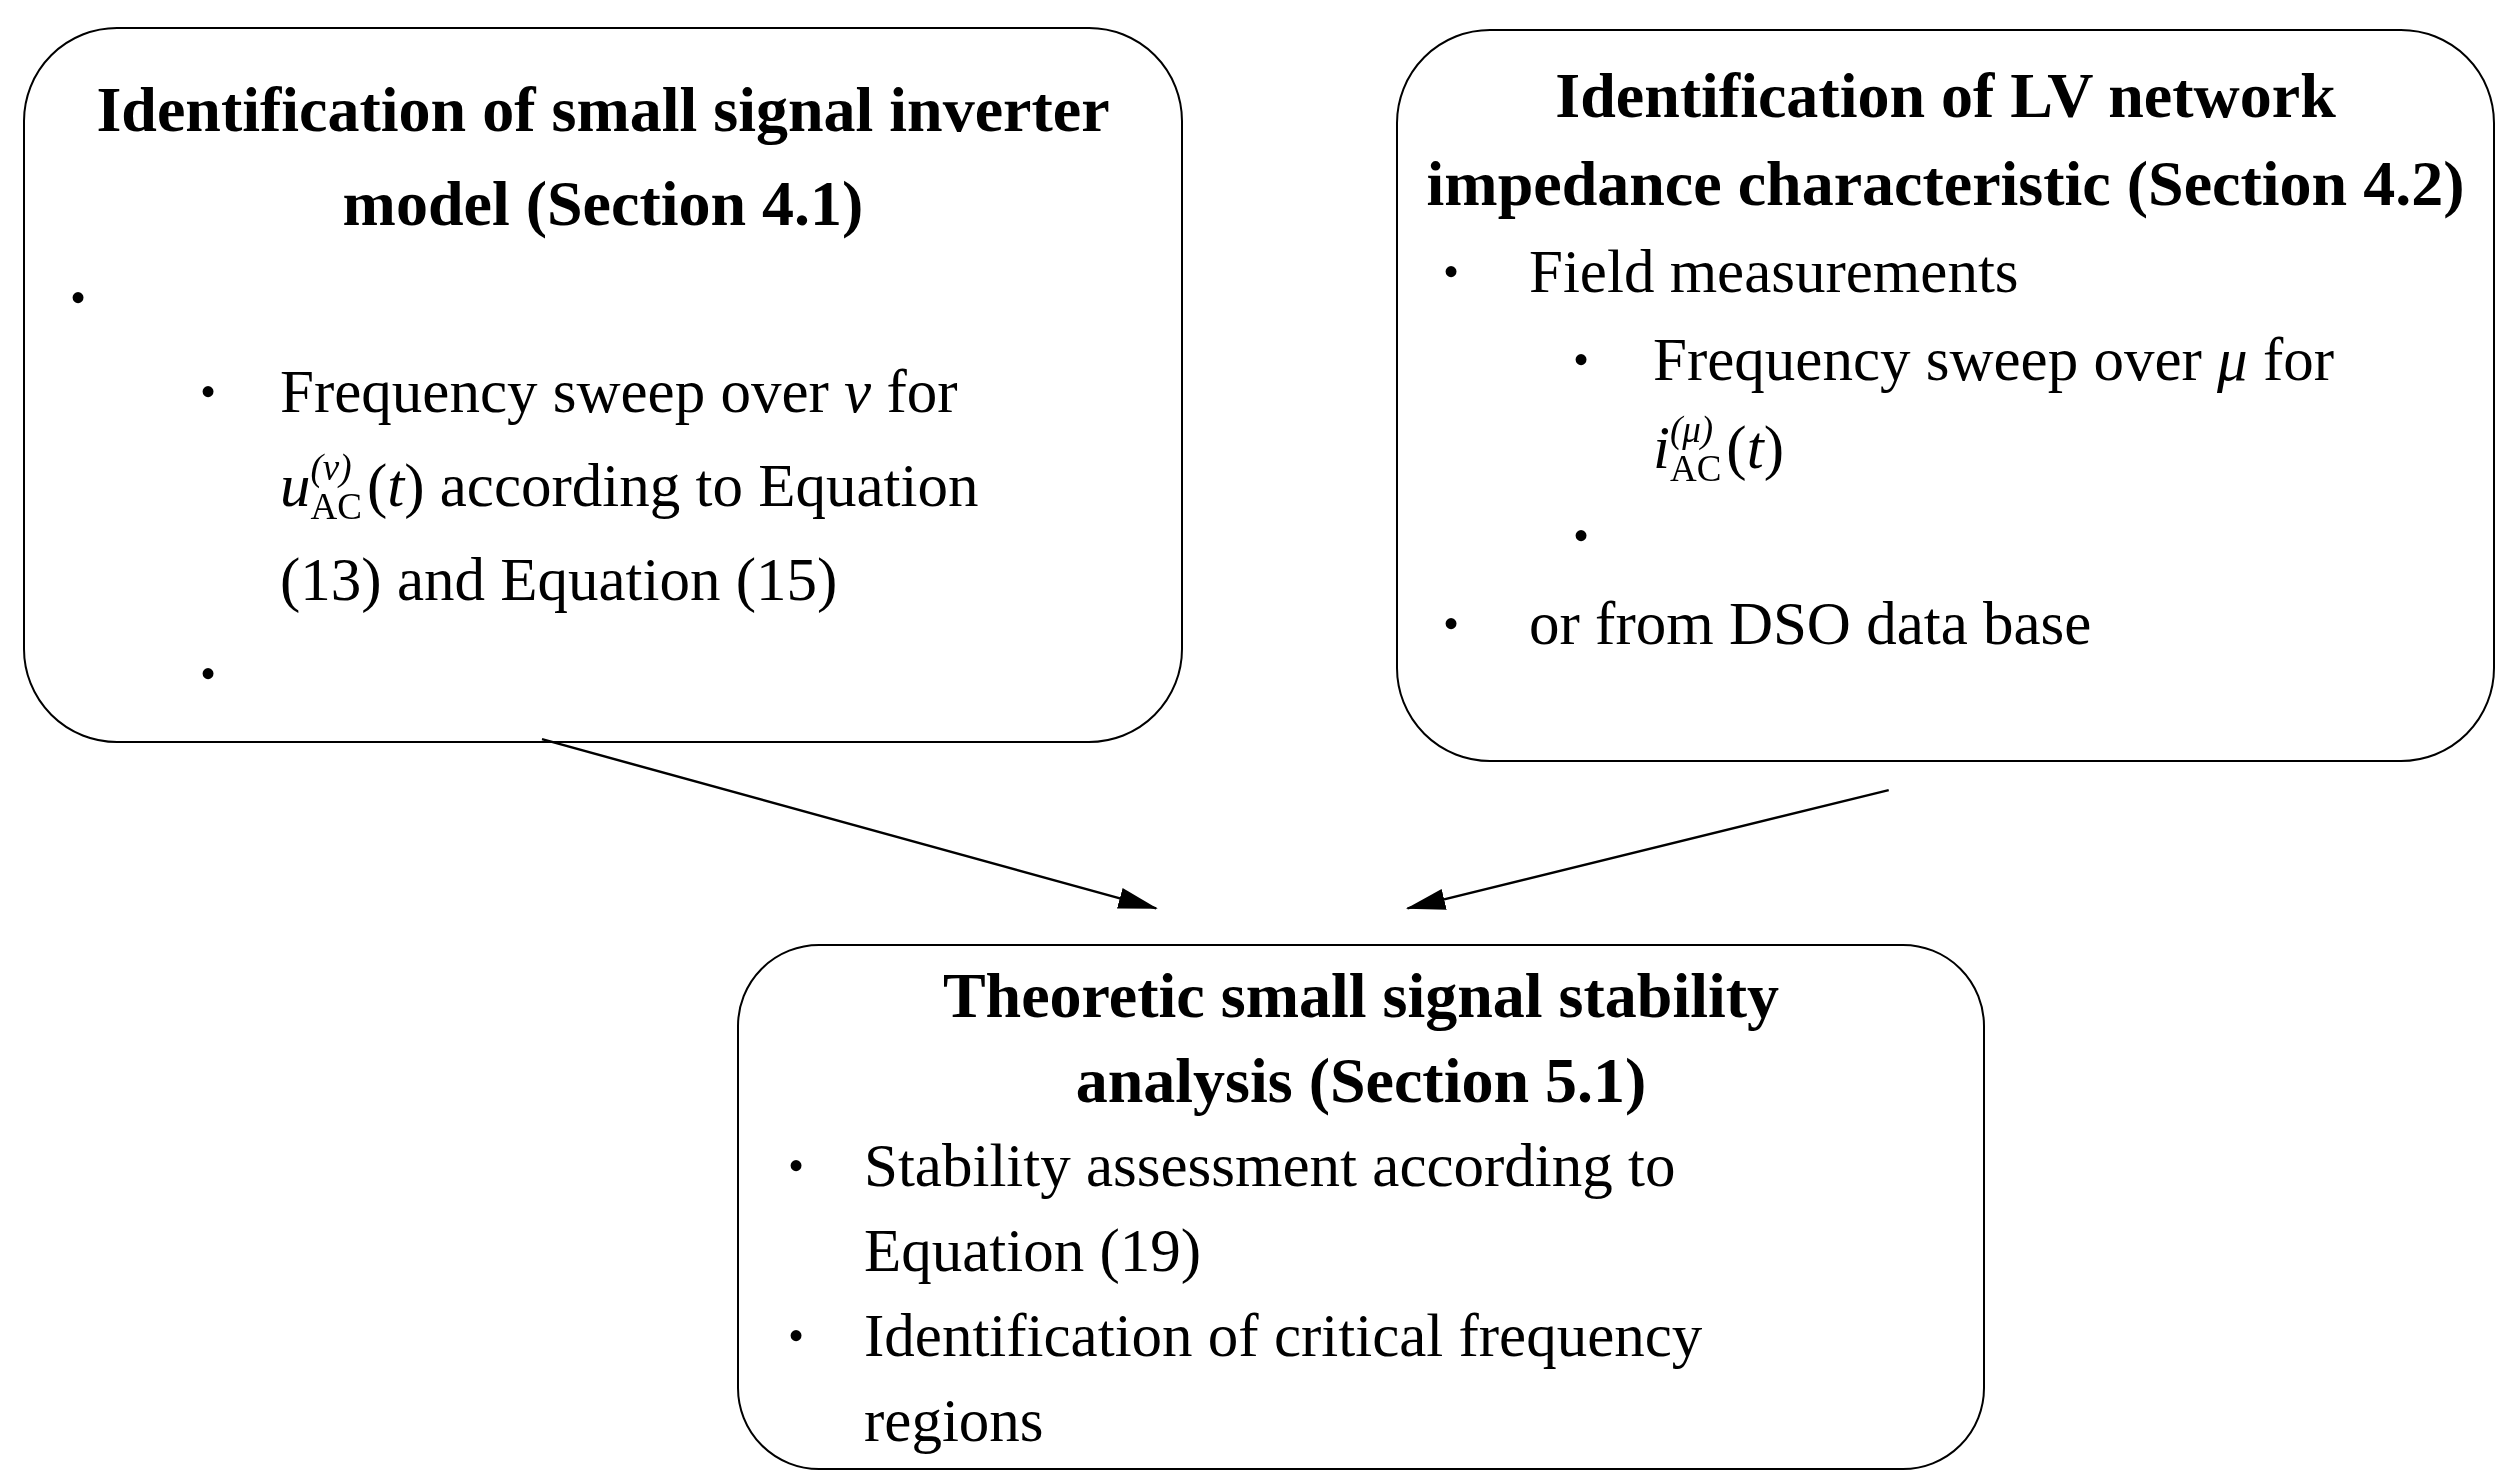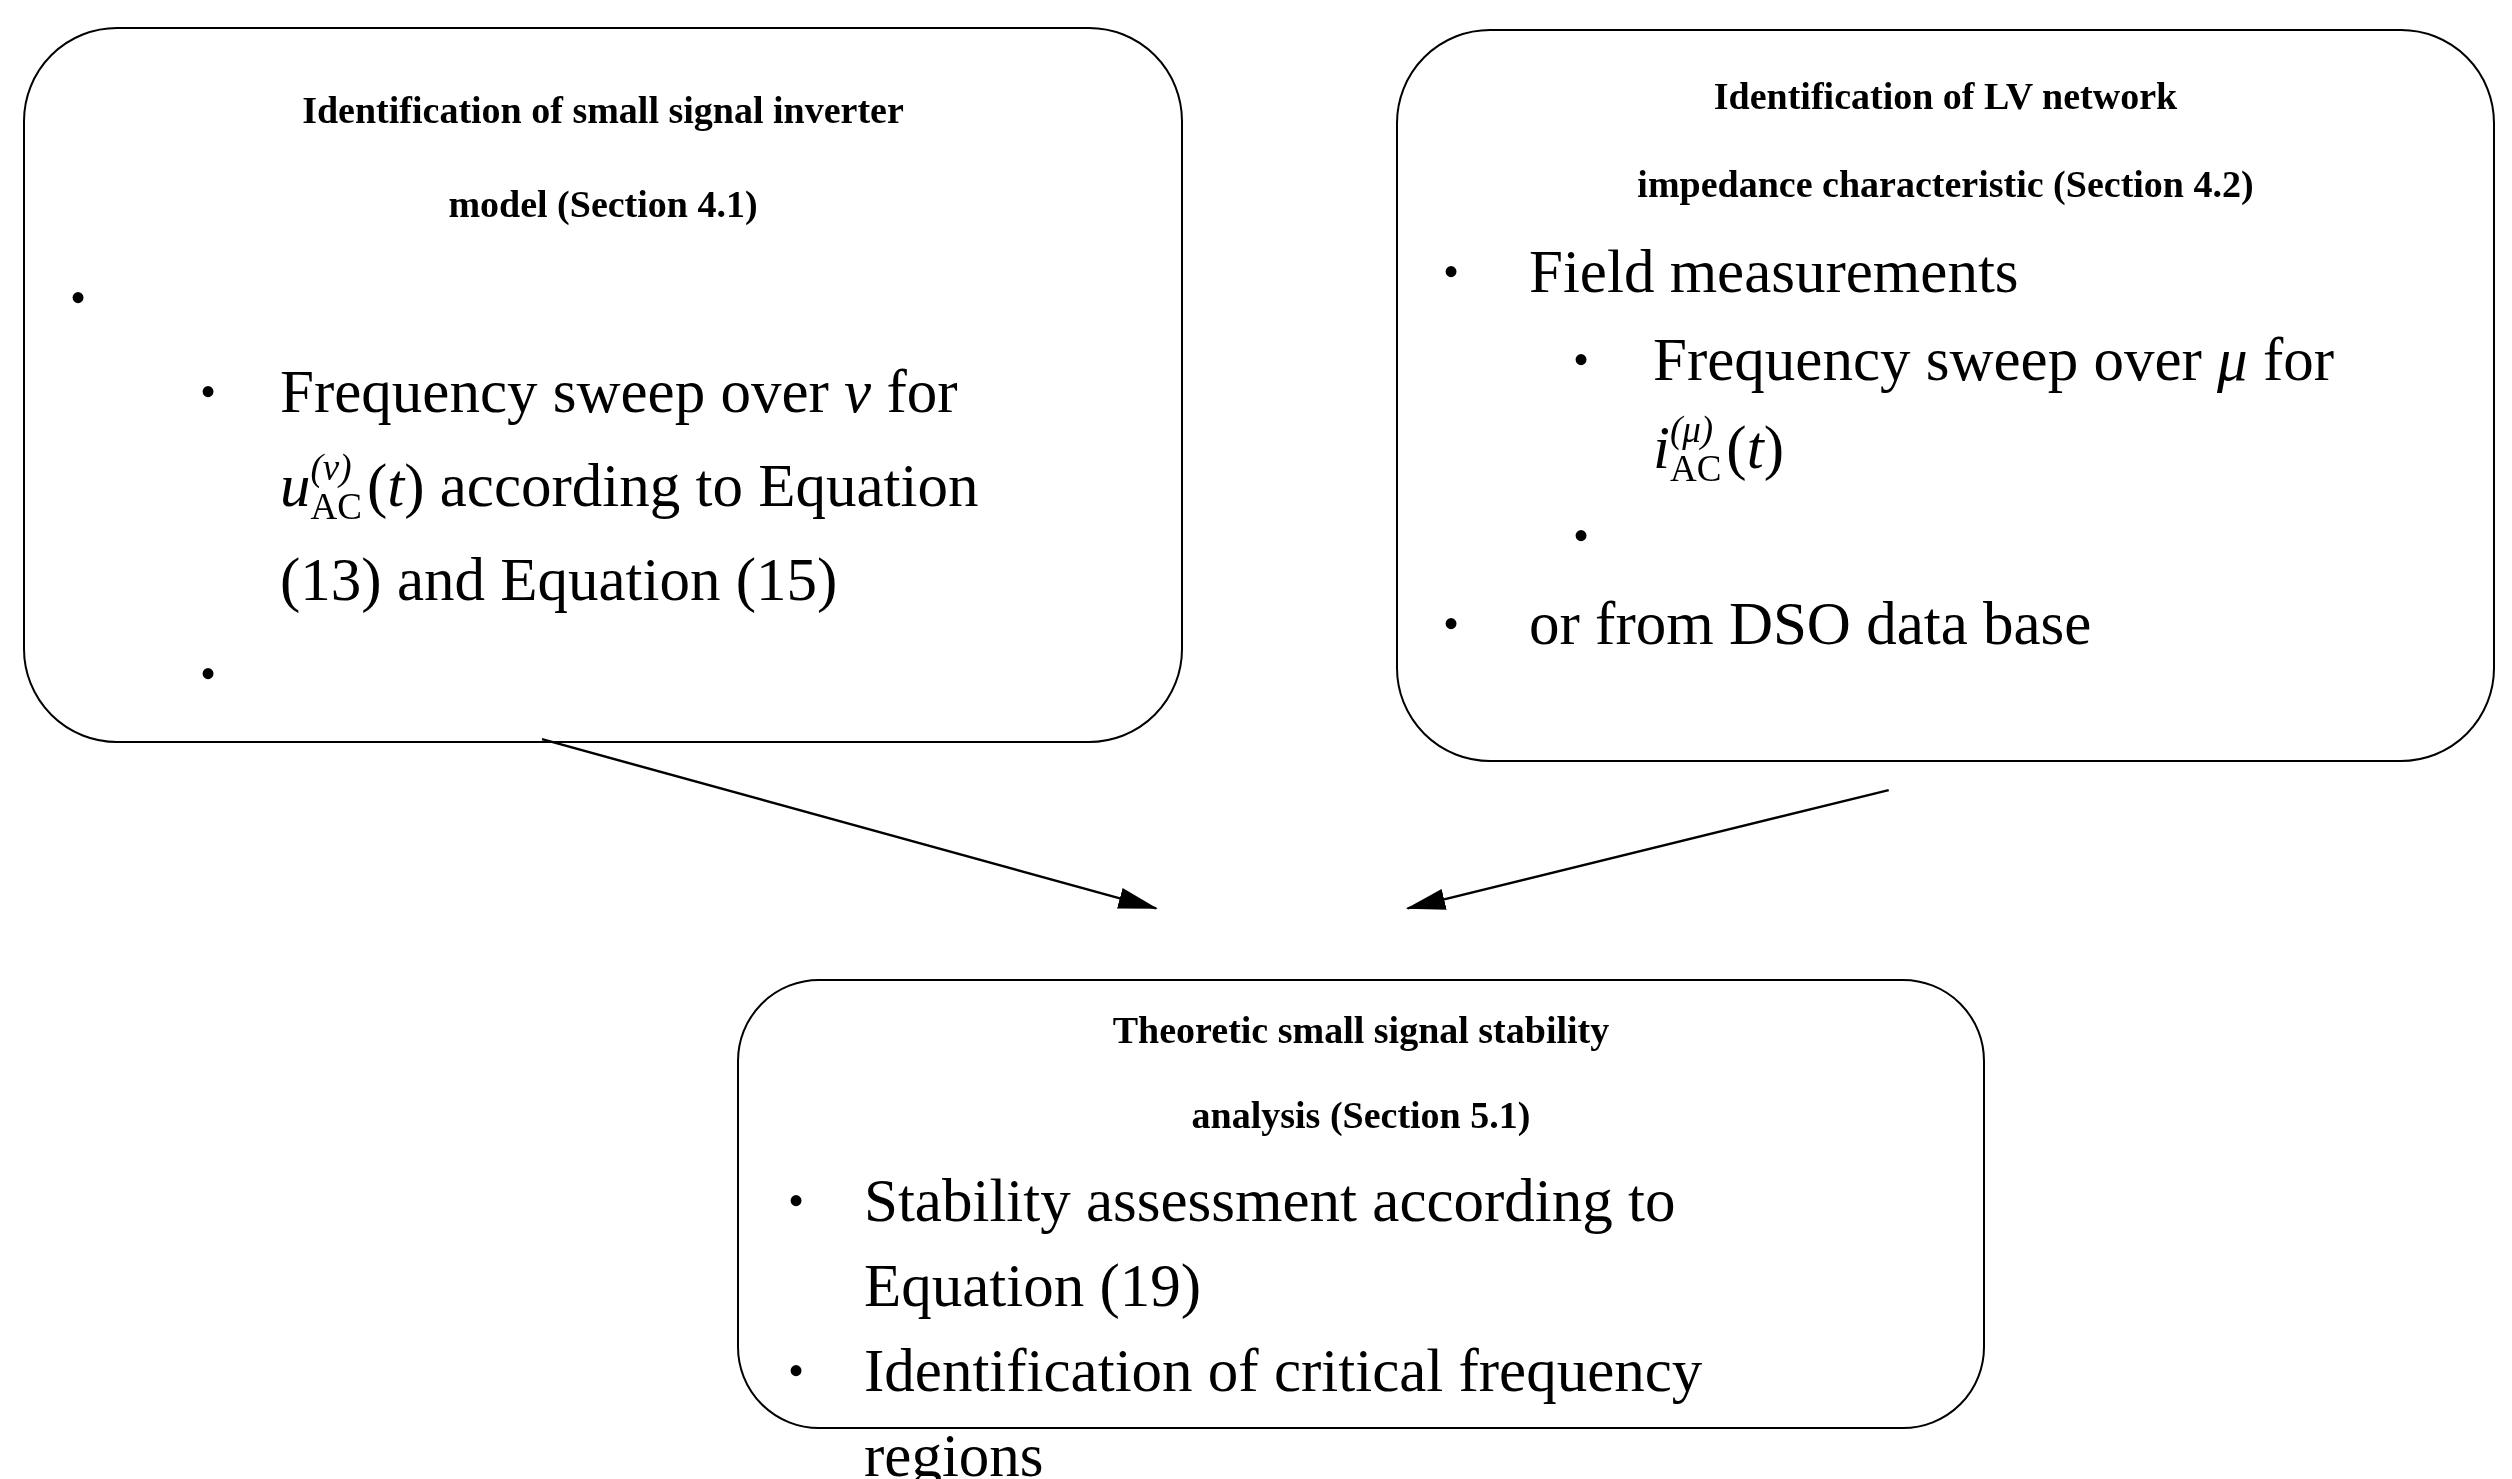--- a/index.html
+++ b/index.html
@@ -14,29 +14,29 @@
   }
   .box {
     position: absolute;
     border: 2.9px solid #000000;
     border-radius: 94px;
     background: #ffffff;
     box-sizing: border-box;
   }
   #box-left   { left: 23px;   top: 27px;   width: 1160px; height: 716px; padding-top: 34px; }
   #box-right  { left: 1396px; top: 29px;   width: 1099px; height: 733px; padding-top: 21.4px; }
-  #box-bottom { left: 737px;  top: 944px; width: 1248px; height: 450px; padding-top: 6.6px; border-radius: 82px; margin-top: 35px; }
+  #box-bottom { left: 737px;  top: 944px; width: 1248px; height: 526px; padding-top: 6.6px; border-radius: 82px; }
 
   #box-left   .ln, #box-left   .box-title, #box-left   .marker { line-height: 94px; }
   #box-right  .ln, #box-right  .box-title, #box-right  .marker { line-height: 88px; }
   #box-bottom .ln, #box-bottom .box-title, #box-bottom .marker { line-height: 85px; }
 
   .box-title {
     font-weight: bold;
-    font-size: 38px;
+    font-size: 64px;
     text-align: center;
     white-space: pre-line;
   }
   .ln { font-size: 61px; white-space: nowrap; }
   .item { display: flex; align-items: flex-start; }
   .marker {
     flex: 0 0 auto;
     font-size: 46px;
     text-align: left;
   }

